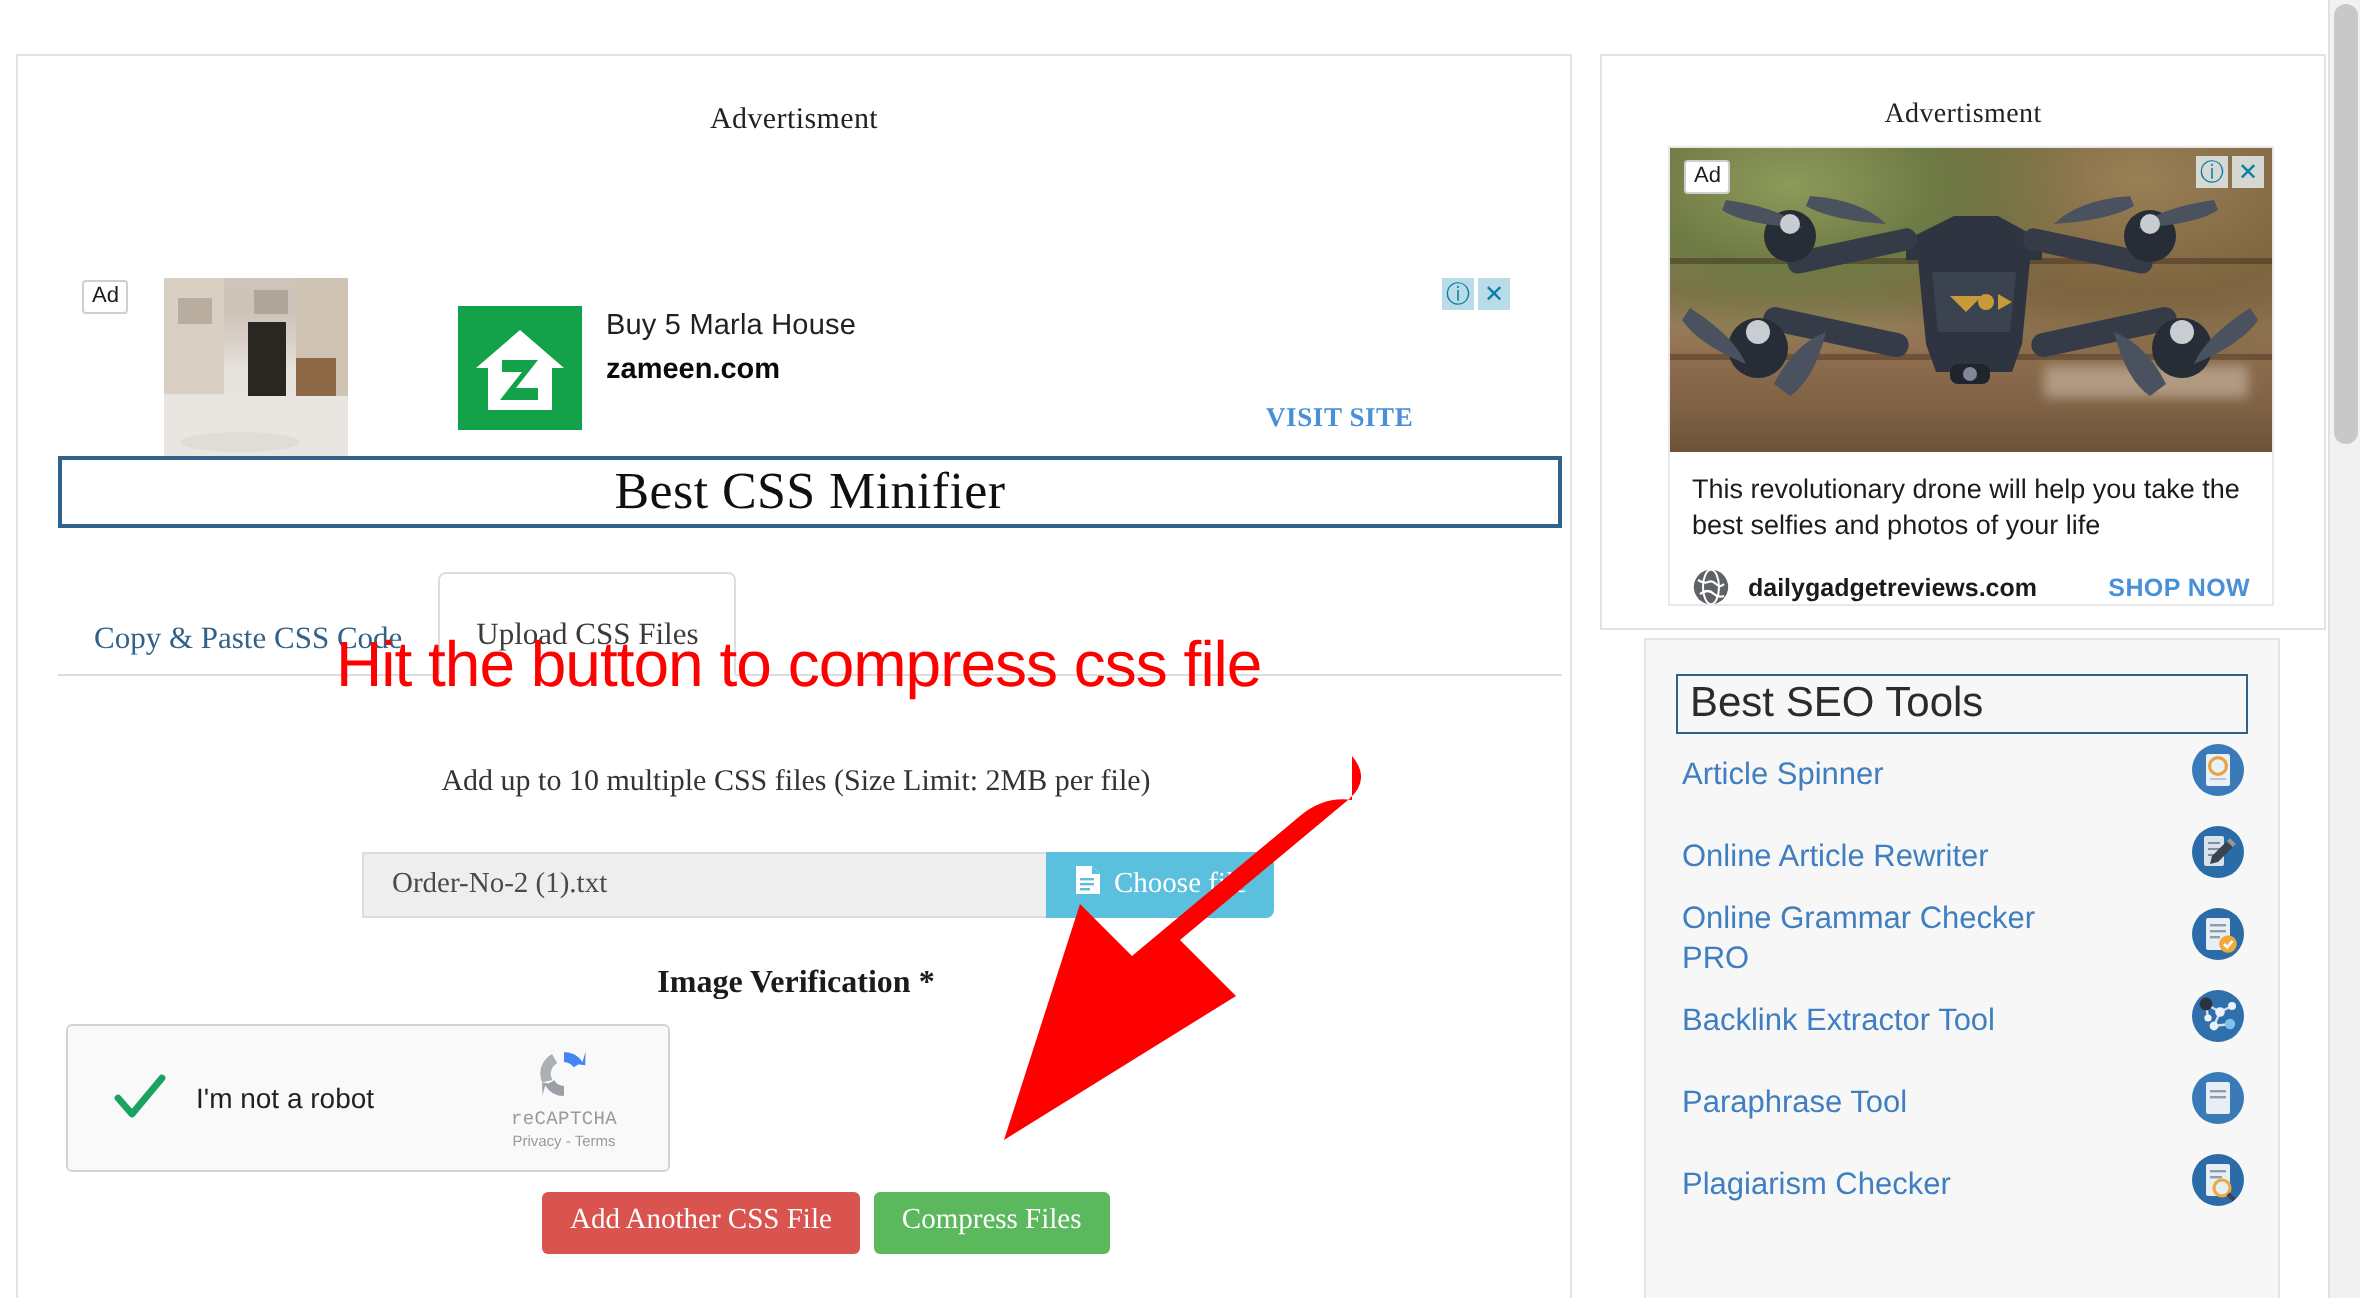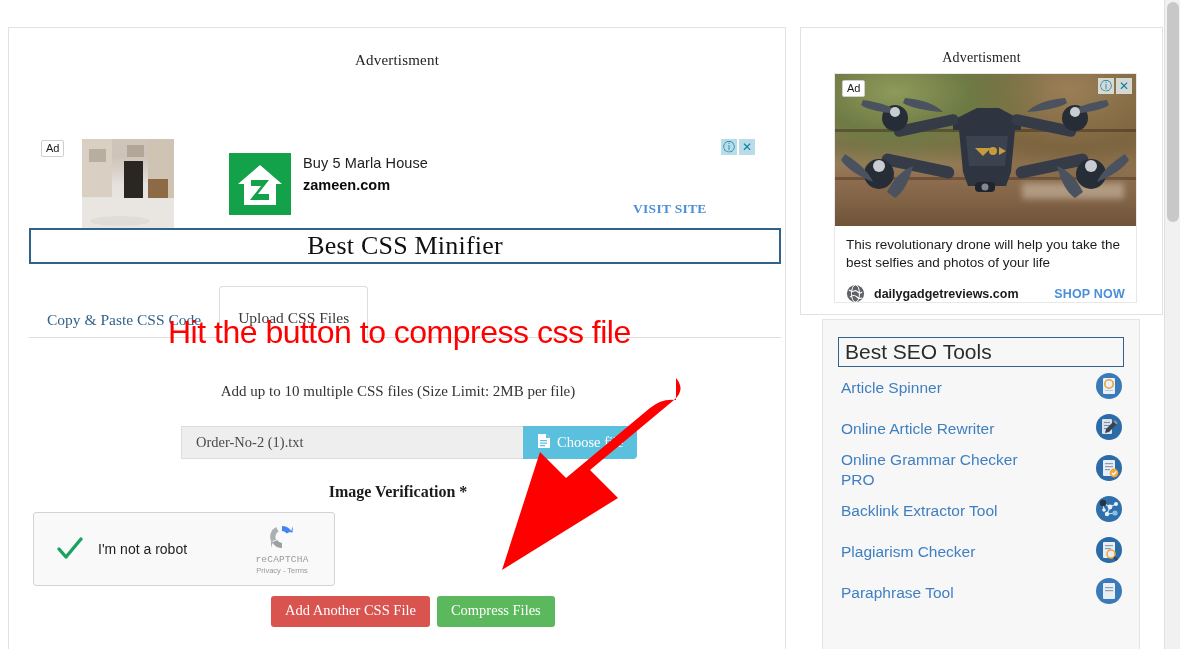--- a/index.html
+++ b/index.html
@@ -485,43 +485,43 @@
             <circle cx="8" cy="8" r="3.2" fill="#2a3440"></circle>
             <circle cx="15" cy="12" r="2.4" fill="#eaf2f8"></circle>
             <circle cx="21" cy="9" r="2" fill="#eaf2f8"></circle>
             <circle cx="12" cy="19" r="2.2" fill="#eaf2f8"></circle>
             <circle cx="20" cy="18" r="2.6" fill="#7fc4e8"></circle>
             <circle cx="9" cy="15" r="1.8" fill="#eaf2f8"></circle>
           </svg>
         </span>
       </li>
       <li class="seo-item">
+        <span class="lbl">Paraphrase Tool</span>
+        <span class="tool-icon">
+          <svg width="28" height="28" viewBox="0 0 28 28">
+            <circle cx="14" cy="14" r="13" fill="#3a7ab8"></circle>
+            <rect x="8" y="6" width="12" height="16" rx="1" fill="#e8eef5"></rect>
+            <rect x="10" y="10" width="8" height="1.2" fill="#8e9cab"></rect>
+            <rect x="10" y="13" width="8" height="1.2" fill="#8e9cab"></rect>
+          </svg>
+        </span>
+      </li>
+      <li class="seo-item">
         <span class="lbl">Plagiarism Checker</span>
         <span class="tool-icon">
           <svg width="28" height="28" viewBox="0 0 28 28">
             <circle cx="14" cy="14" r="13" fill="#2b6ba8"></circle>
             <rect x="8" y="6" width="12" height="16" rx="1" fill="#e8eef5"></rect>
             <rect x="10" y="9" width="8" height="1.2" fill="#8e9cab"></rect>
             <rect x="10" y="12" width="6" height="1.2" fill="#8e9cab"></rect>
             <circle cx="16" cy="18" r="4" fill="none" stroke="#f0a93c" stroke-width="1.6"></circle>
             <line x1="19" y1="21" x2="22" y2="24" stroke="#3c4350" stroke-width="2"></line>
           </svg>
         </span>
       </li>
-      <li class="seo-item">
-        <span class="lbl">Paraphrase Tool</span>
-        <span class="tool-icon">
-          <svg width="28" height="28" viewBox="0 0 28 28">
-            <circle cx="14" cy="14" r="13" fill="#3a7ab8"></circle>
-            <rect x="8" y="6" width="12" height="16" rx="1" fill="#e8eef5"></rect>
-            <rect x="10" y="10" width="8" height="1.2" fill="#8e9cab"></rect>
-            <rect x="10" y="13" width="8" height="1.2" fill="#8e9cab"></rect>
-          </svg>
-        </span>
-      </li>
     </ul>
   </div>
 
   <div class="seo-scrollbar">
     <div class="thumb"></div>
   </div>
 
   <div class="annot-text">Hit the button to compress css file</div>
   <svg class="annot-arrow" width="250" height="225" viewBox="0 0 250 225">
     <path d="M236 18 q10 12 -2 22 L150 110 l28 28 l-116 72 l38 -118 l26 26 l84 -70 q12 -10 26 -8 z" fill="#ff0000"></path>

